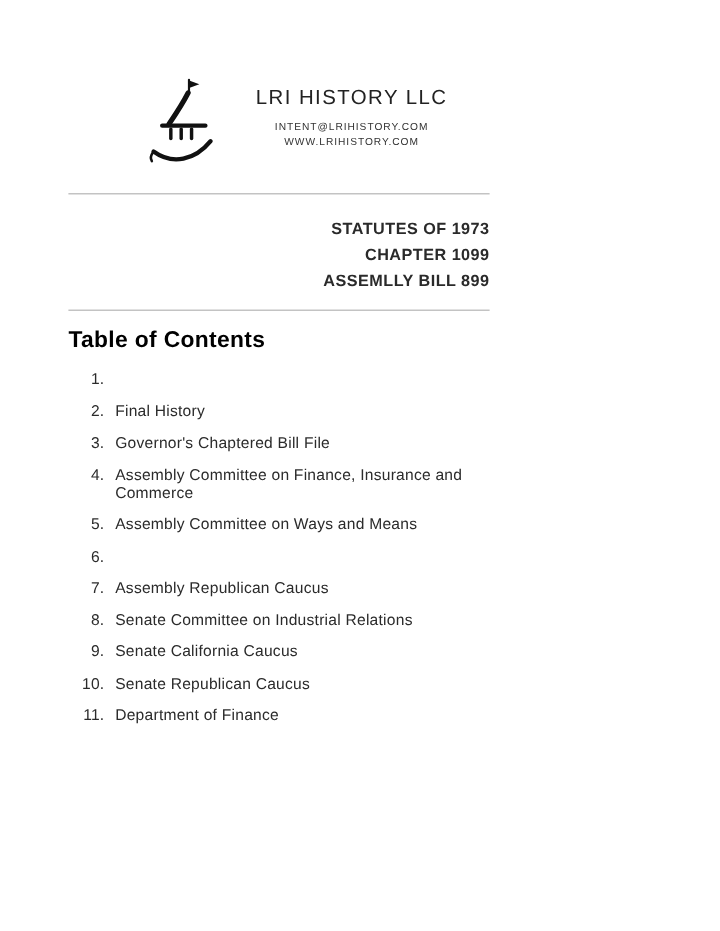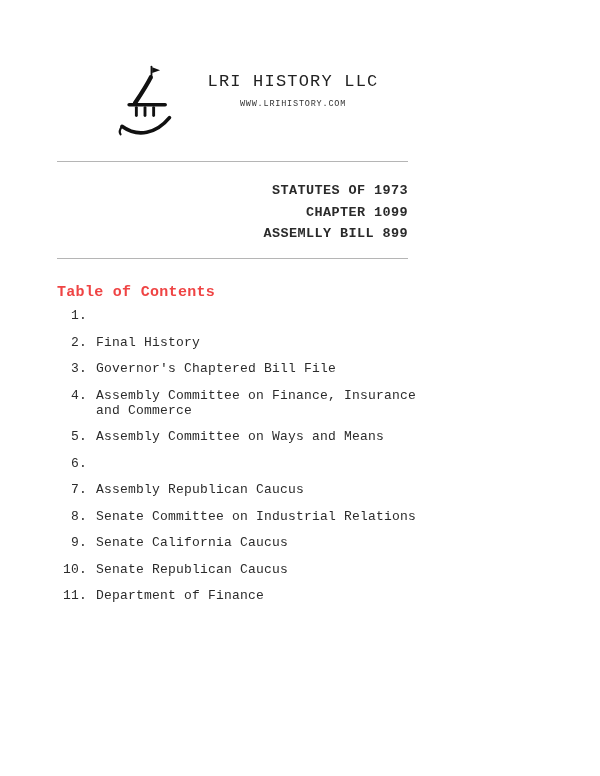--- a/index.html
+++ b/index.html
@@ -5,21 +5,21 @@
   html, body {
     margin: 0;
     padding: 0;
     background: #ffffff;
   }
   .page {
     position: relative;
     width: 488px;
     height: 776px;
     background: #ffffff;
-    font-family: Liberation Mono, monospace;
+    font-family: Liberation Sans, sans-serif;
     color: #1c1c1c;
     overflow: hidden;
   }
 
   
   .letterhead {
     position: absolute;
     top: 58px;
     left: 0;
     width: 100%;
@@ -79,25 +79,25 @@
     font-weight: bold;
     font-size: 13.5px;
     color: #2a2a2a;
     line-height: 1.6;
     letter-spacing: 0.4px;
   }
 
   
   .toc-heading {
     position: absolute;
-    top: 284px;
+    top: 273px;
     left: 57px;
     font-weight: bold;
-    font-size: 15px;
-    color: #ef4444;
+    font-size: 19px;
+    color: #000000;
     letter-spacing: 0.3px;
   }
   .toc-list {
     position: absolute;
     top: 308px;
     left: 57px;
     right: 40px;
   }
   .toc-item {
     display: flex;
@@ -135,20 +135,21 @@
         <path d="M38 60 v11" stroke-width="4"></path>
         <path d="M50 60 v11" stroke-width="4"></path>
         <path d="M62 60 v11" stroke-width="4"></path>
 
         <path d="M18 86 C40 102, 66 96, 84 74" stroke-width="5"></path>
         <path d="M18 86 c-3 4, -4 8, -2 11" stroke-width="3"></path>
       </svg>
     </div>
     <div class="head-text">
       <div class="company-name">LRI HISTORY LLC</div>
+      <div class="contact-line">INTENT@LRIHISTORY.COM</div>
       <div class="contact-line">WWW.LRIHISTORY.COM</div>
     </div>
   </div>
 
   <div class="rule rule-top"></div>
   <div class="rule rule-bottom"></div>
 
   <div class="statutes">
     <div>STATUTES OF 1973</div>
     <div>CHAPTER  1099</div>

